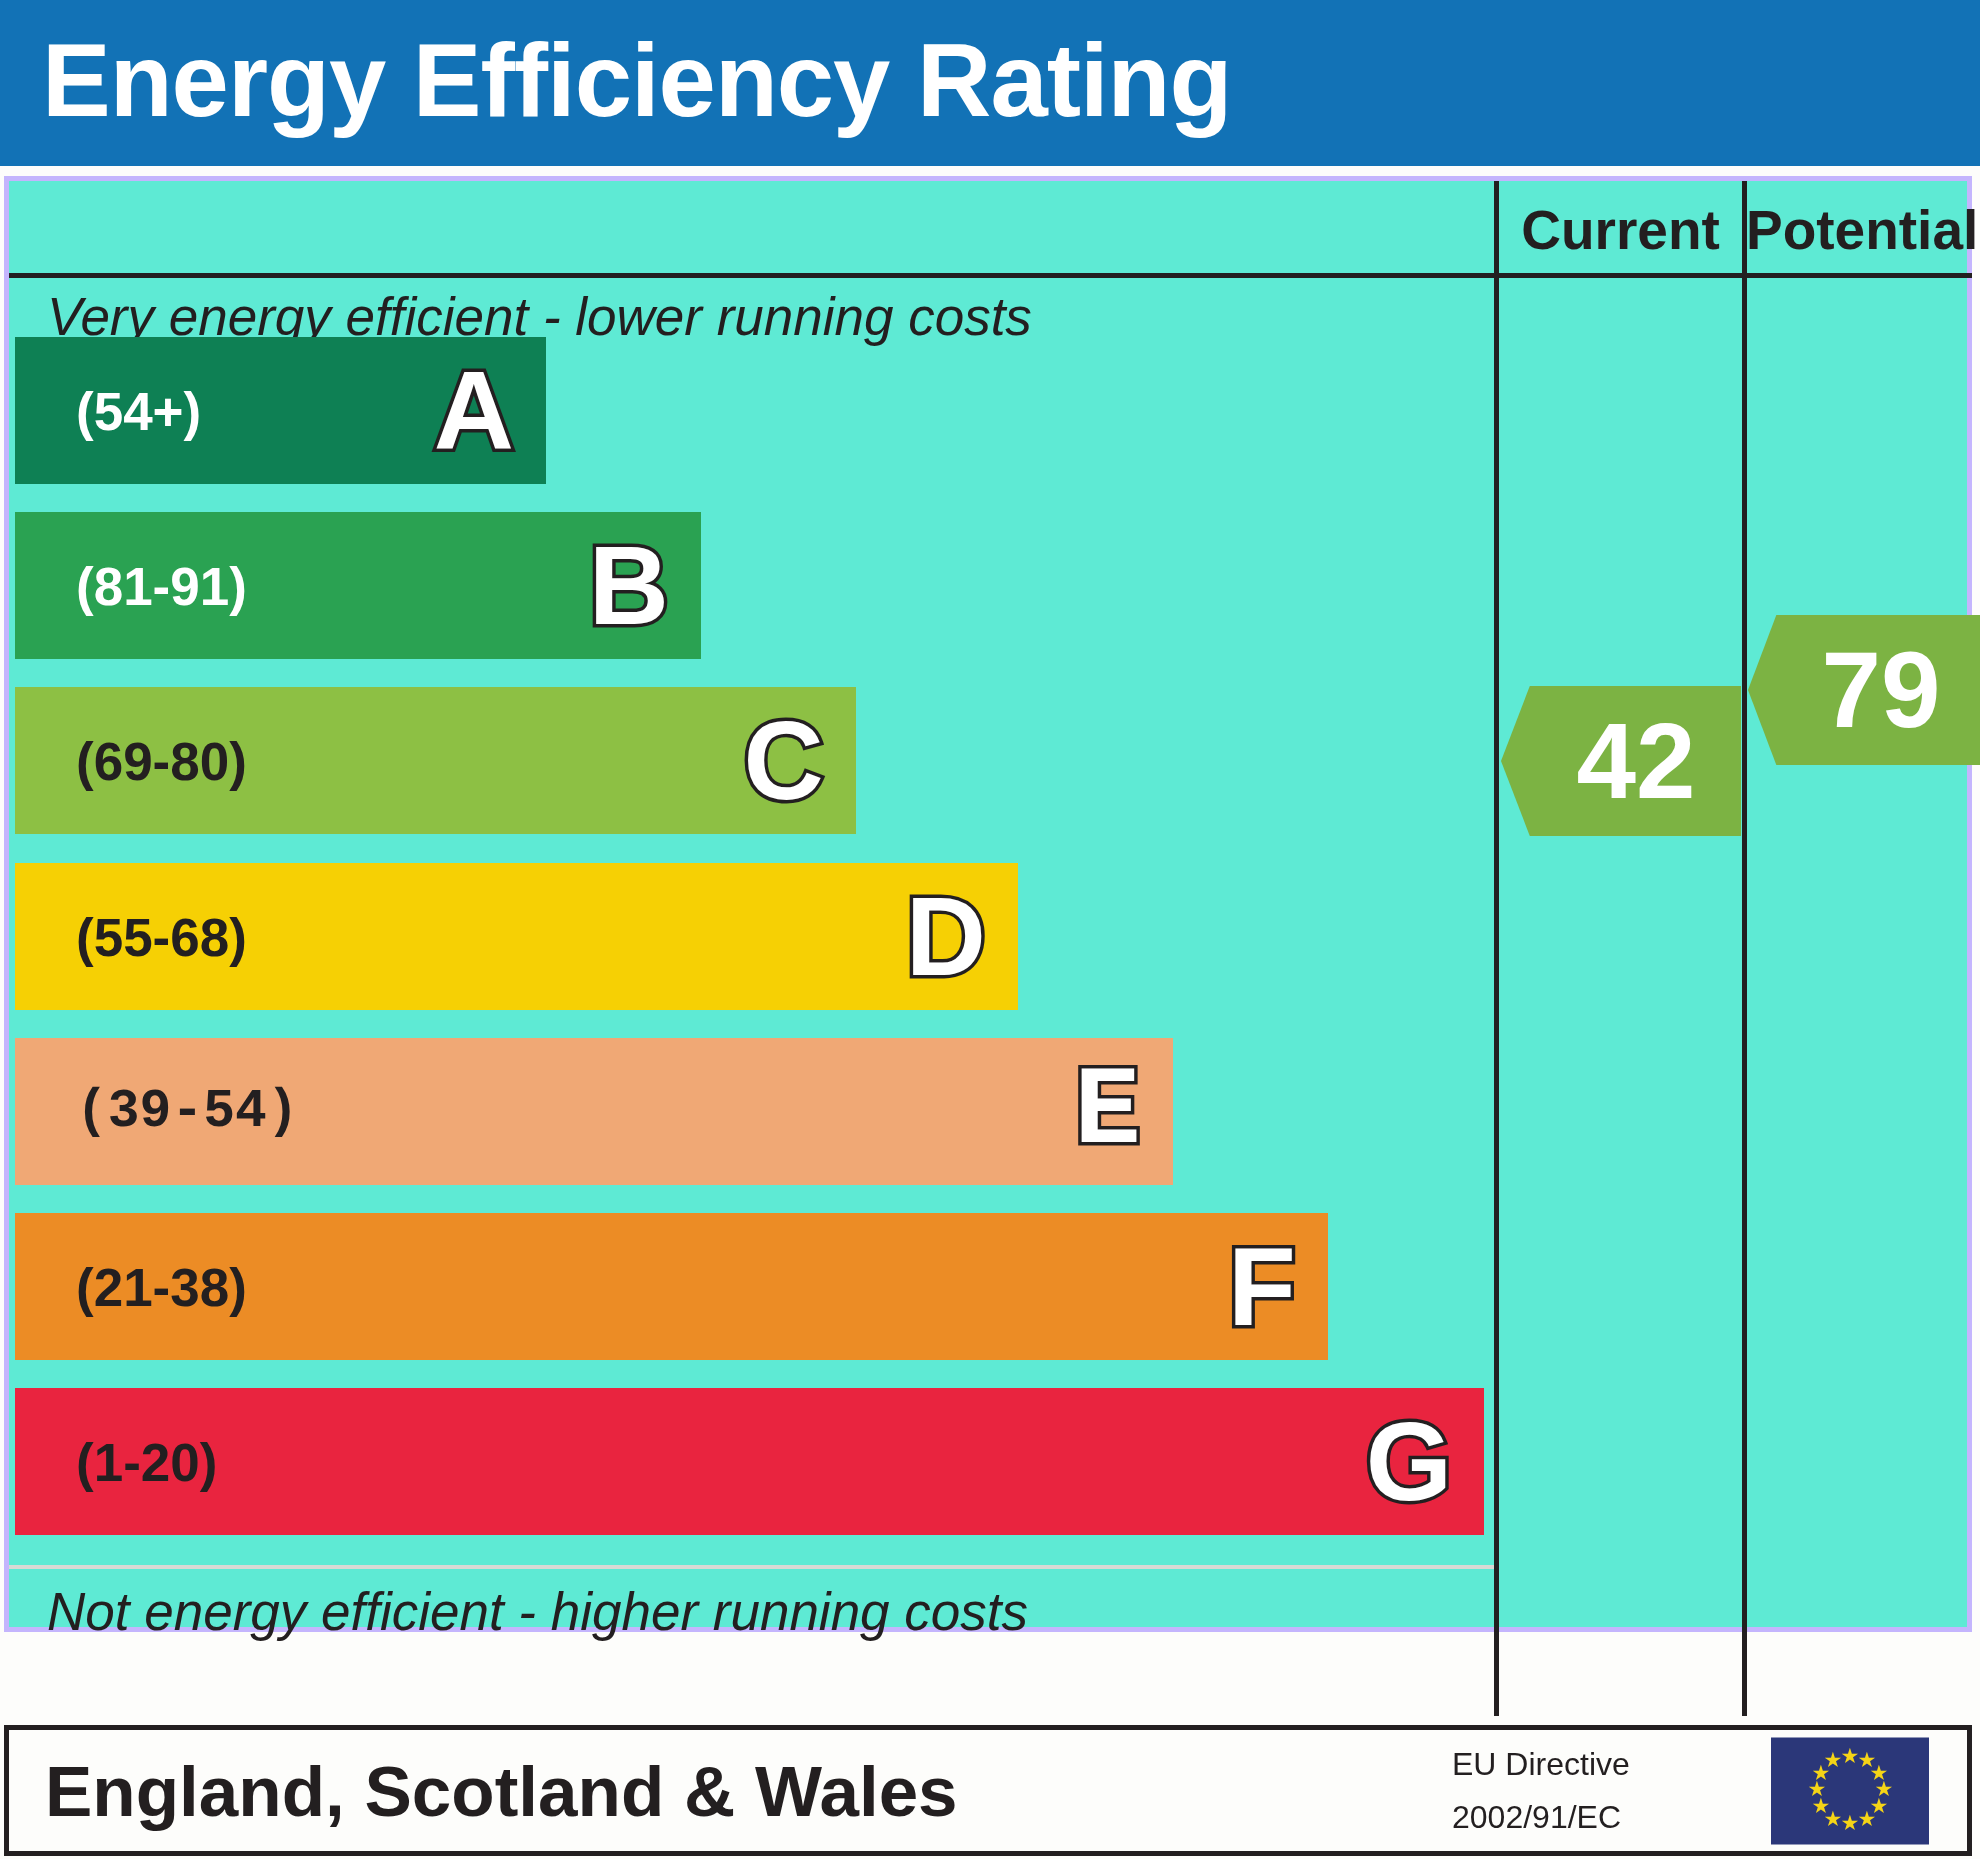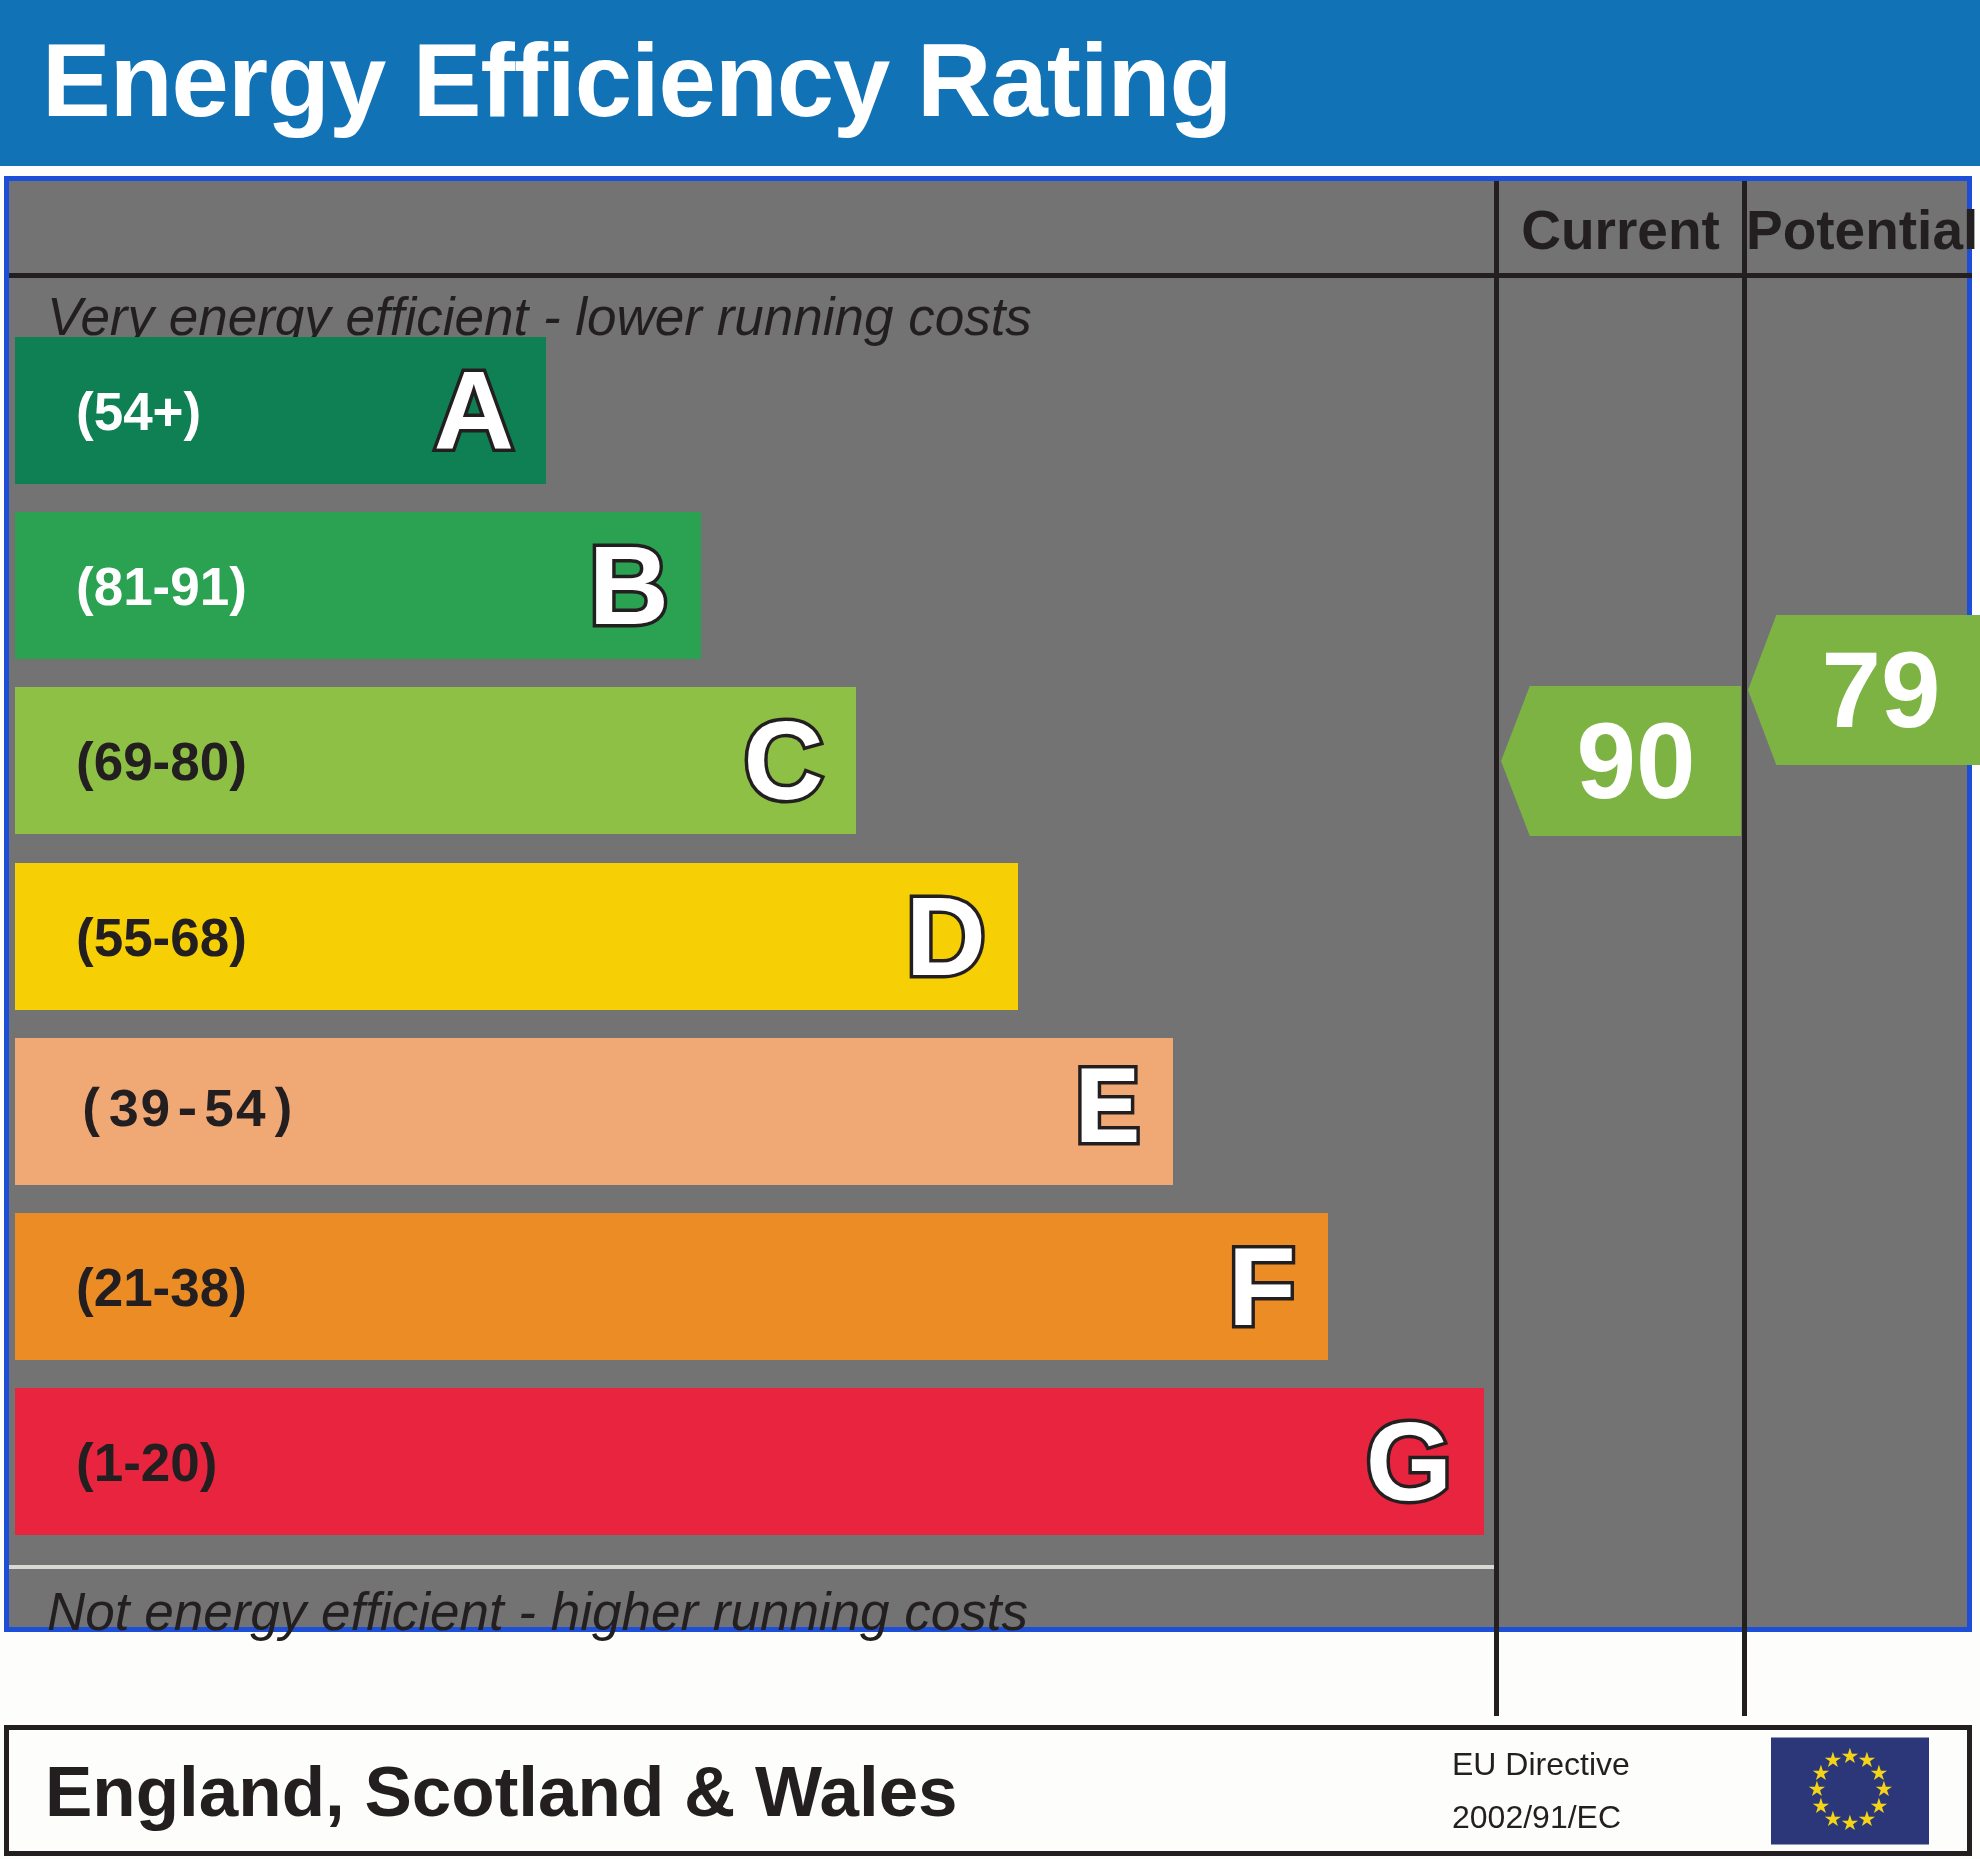--- a/index.html
+++ b/index.html
@@ -43,22 +43,22 @@
     white-space: nowrap;
   }
 
   
   .chart-body {
     position: absolute;
     left: 4px;
     top: 176px;
     width: 1968px;
     height: 1456px;
-    border: 5px solid #1d4ed8;
-    background: #737373;
+    border: 5px solid #c4b5fd;
+    background: #5eead4;
     box-sizing: border-box;
   }
 
   
   .col-divider {
     position: absolute;
     top: 0;
     width: 5px;
     background: #231f20;
   }
@@ -288,21 +288,21 @@
         <div class="band" style="top: 1051px; width: 99.6%; background: rgb(233, 36, 63); padding-left: 44px;">
           <span class="band-range" style="color: rgb(35, 31, 32);">(1-20)</span>
           <span class="band-letter">G</span>
         </div>
       </div>
 
     <div class="caption-rule-bottom"></div>
     <div class="caption bottom">Not energy efficient - higher running costs</div>
 
     <div class="score-arrow current" id="arrow-current" style="top: 505px; background: rgb(124, 179, 67);">
-      <span class="score-value">90</span>
+      <span class="score-value">42</span>
     </div>
     <div class="score-arrow potential" id="arrow-potential" style="top: 434px; background: rgb(124, 179, 67);">
       <span class="score-value">79</span>
     </div>
 
   </div>
 
   <div class="footer">
     <div class="footer-region">England, Scotland &amp; Wales</div>
     <div class="footer-directive">

